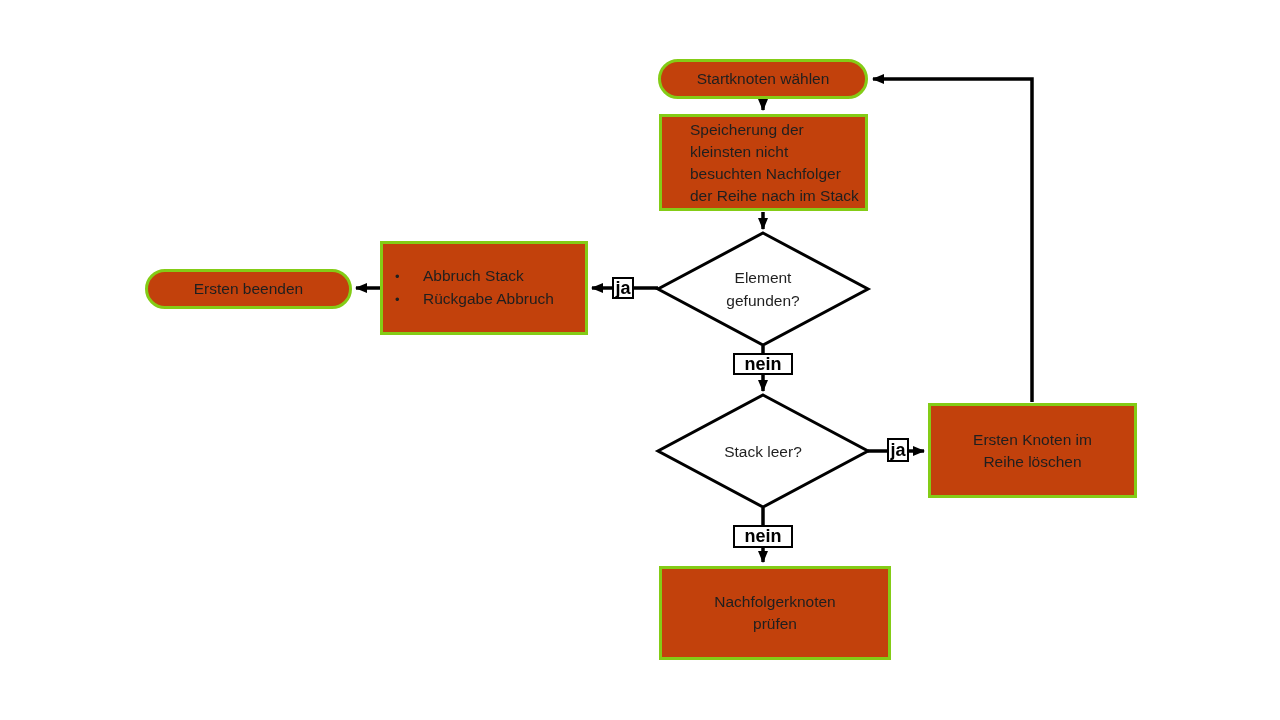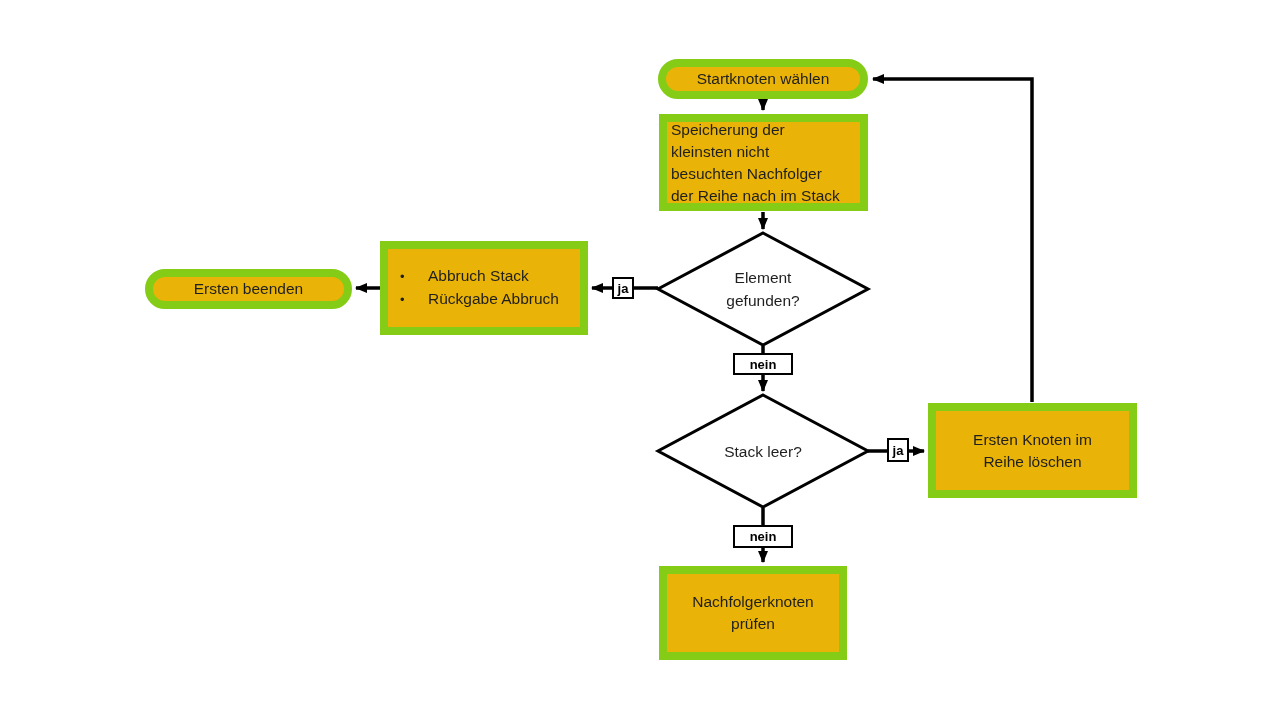--- a/index.html
+++ b/index.html
@@ -13,39 +13,39 @@
     overflow: hidden;
   }
   #connectors {
     position: absolute;
     left: 0; top: 0;
     width: 1280px; height: 720px;
   }
   .node {
     position: absolute;
     box-sizing: border-box;
-    background: #eab308;
-    border: 8px solid #84cc16;
+    background: #c2410c;
+    border: 3px solid #84cc16;
     display: flex;
     align-items: center;
     justify-content: center;
     font-size: 15.5px;
     line-height: 22px;
     text-align: center;
   }
   .multiline { white-space: pre-line; }
   .stadium { border-radius: 20px; }
   .rect-start { left: 658px; top: 59px;  width: 210px; height: 40px; }
   .rect-store { left: 659px; top: 114px; width: 209px; height: 97px;
                 justify-content: flex-start; align-items: center;
-                text-align: left; padding-left: 4px; }
+                text-align: left; padding-left: 28px; }
   .rect-abort { left: 380px; top: 241px; width: 208px; height: 94px; }
   .rect-end   { left: 145px; top: 269px; width: 207px; height: 40px; }
   .rect-delete{ left: 928px; top: 403px; width: 209px; height: 95px; }
-  .rect-check { left: 659px; top: 566px; width: 188px; height: 94px; }
+  .rect-check { left: 659px; top: 566px; width: 232px; height: 94px; }
 
   .diamond-label {
     position: absolute;
     display: flex;
     align-items: center;
     justify-content: center;
     text-align: center;
     font-size: 15.5px;
     line-height: 23px;
     white-space: pre-line;
@@ -54,21 +54,21 @@
   .dl-empty { left: 683px; top: 435px; width: 160px; height: 32px; }
 
   .edge-label {
     position: absolute;
     box-sizing: border-box;
     background: #ffffff;
     border: 2px solid #000000;
     display: flex;
     align-items: center;
     justify-content: center;
-    font-size: 13px;
+    font-size: 18px;
     font-weight: bold;
     color: #000000;
   }
   .ja1   { left: 612px; top: 277px; width: 22px; height: 22px; }
   .nein1 { left: 733px; top: 353px; width: 60px; height: 22px; }
   .ja2   { left: 887px; top: 438px; width: 22px; height: 24px; }
   .nein2 { left: 733px; top: 525px; width: 60px; height: 23px; }
 
   .bullet-list {
     list-style: none;

